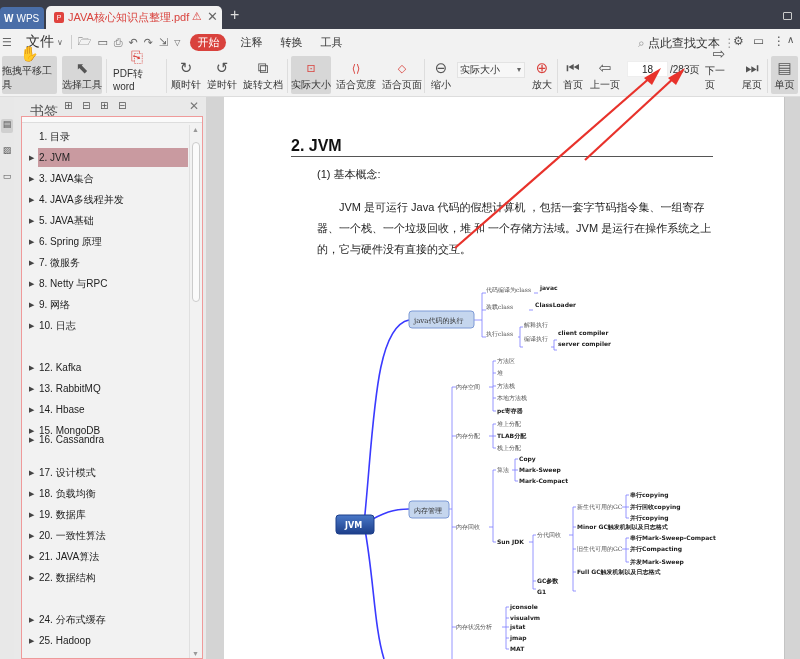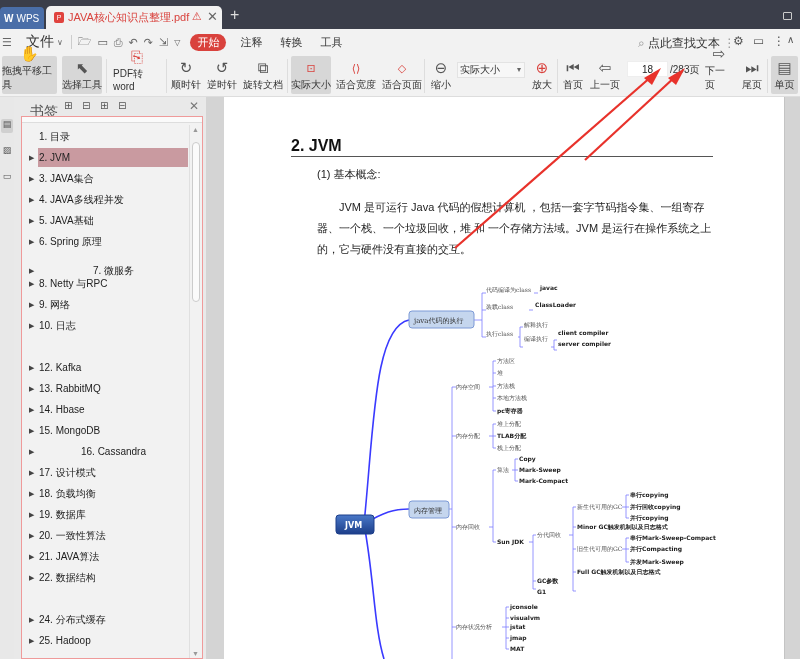--- a/index.html
+++ b/index.html
@@ -196,29 +196,29 @@
       <span class="up">▲</span>
       <div class="thumb"></div>
       <span class="dn">▼</span>
     </div>
   <div class="item" style="top: 10px;"><span>1. 目录</span></div>
       <div class="item sel" style="top: 31px;"><span class="tri">▶</span><span>2. JVM</span></div>
       <div class="item" style="top: 52px;"><span class="tri">▶</span><span>3. JAVA集合</span></div>
       <div class="item" style="top: 73px;"><span class="tri">▶</span><span>4. JAVA多线程并发</span></div>
       <div class="item" style="top: 94px;"><span class="tri">▶</span><span>5. JAVA基础</span></div>
       <div class="item" style="top: 115px;"><span class="tri">▶</span><span>6. Spring 原理</span></div>
-      <div class="item" style="top: 144px; text-align: center;"><span class="tri">▶</span><span>7.    微服务</span></div>
+      <div class="item" style="top: 136px;"><span class="tri">▶</span><span>7.    微服务</span></div>
       <div class="item" style="top: 157px;"><span class="tri">▶</span><span>8. Netty 与RPC</span></div>
       <div class="item" style="top: 178px;"><span class="tri">▶</span><span>9. 网络</span></div>
       <div class="item" style="top: 199px;"><span class="tri">▶</span><span>10. 日志</span></div>
       <div class="item" style="top: 241px;"><span class="tri">▶</span><span>12. Kafka</span></div>
       <div class="item" style="top: 262px;"><span class="tri">▶</span><span>13. RabbitMQ</span></div>
       <div class="item" style="top: 283px;"><span class="tri">▶</span><span>14. Hbase</span></div>
       <div class="item" style="top: 304px;"><span class="tri">▶</span><span>15. MongoDB</span></div>
-      <div class="item" style="top: 325px; text-align: center;"><span class="tri">▶</span><span>16. Cassandra</span></div>
+      <div class="item" style="top: 313px;"><span class="tri">▶</span><span>16. Cassandra</span></div>
       <div class="item" style="top: 346px;"><span class="tri">▶</span><span>17. 设计模式</span></div>
       <div class="item" style="top: 367px;"><span class="tri">▶</span><span>18. 负载均衡</span></div>
       <div class="item" style="top: 388px;"><span class="tri">▶</span><span>19. 数据库</span></div>
       <div class="item" style="top: 409px;"><span class="tri">▶</span><span>20. 一致性算法</span></div>
       <div class="item" style="top: 430px;"><span class="tri">▶</span><span>21. JAVA算法</span></div>
       <div class="item" style="top: 451px;"><span class="tri">▶</span><span>22. 数据结构</span></div>
       <div class="item" style="top: 493px;"><span class="tri">▶</span><span>24. 分布式缓存</span></div>
       <div class="item" style="top: 514px;"><span class="tri">▶</span><span>25. Hadoop</span></div>
     </div>
 </div>

